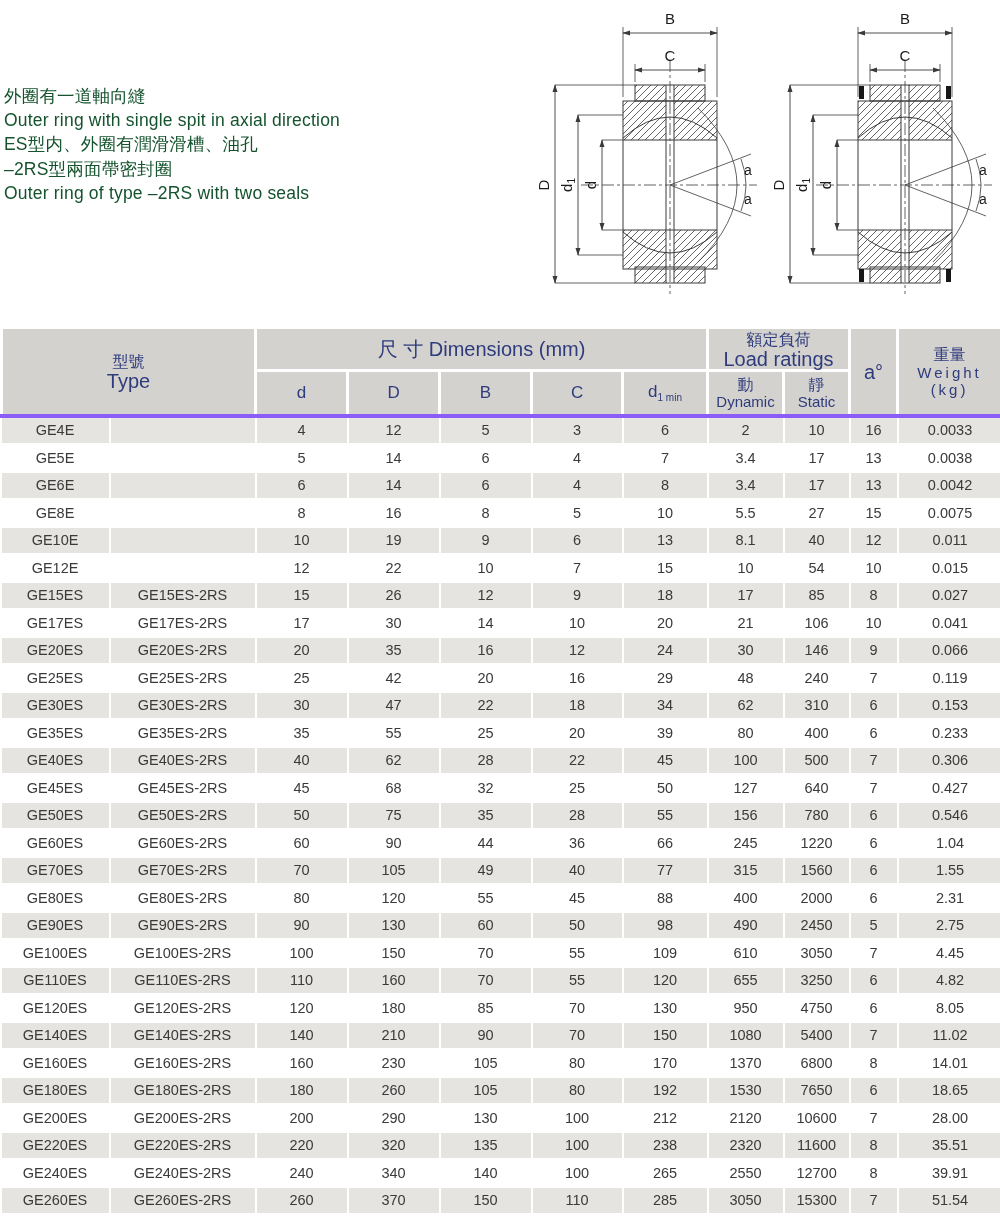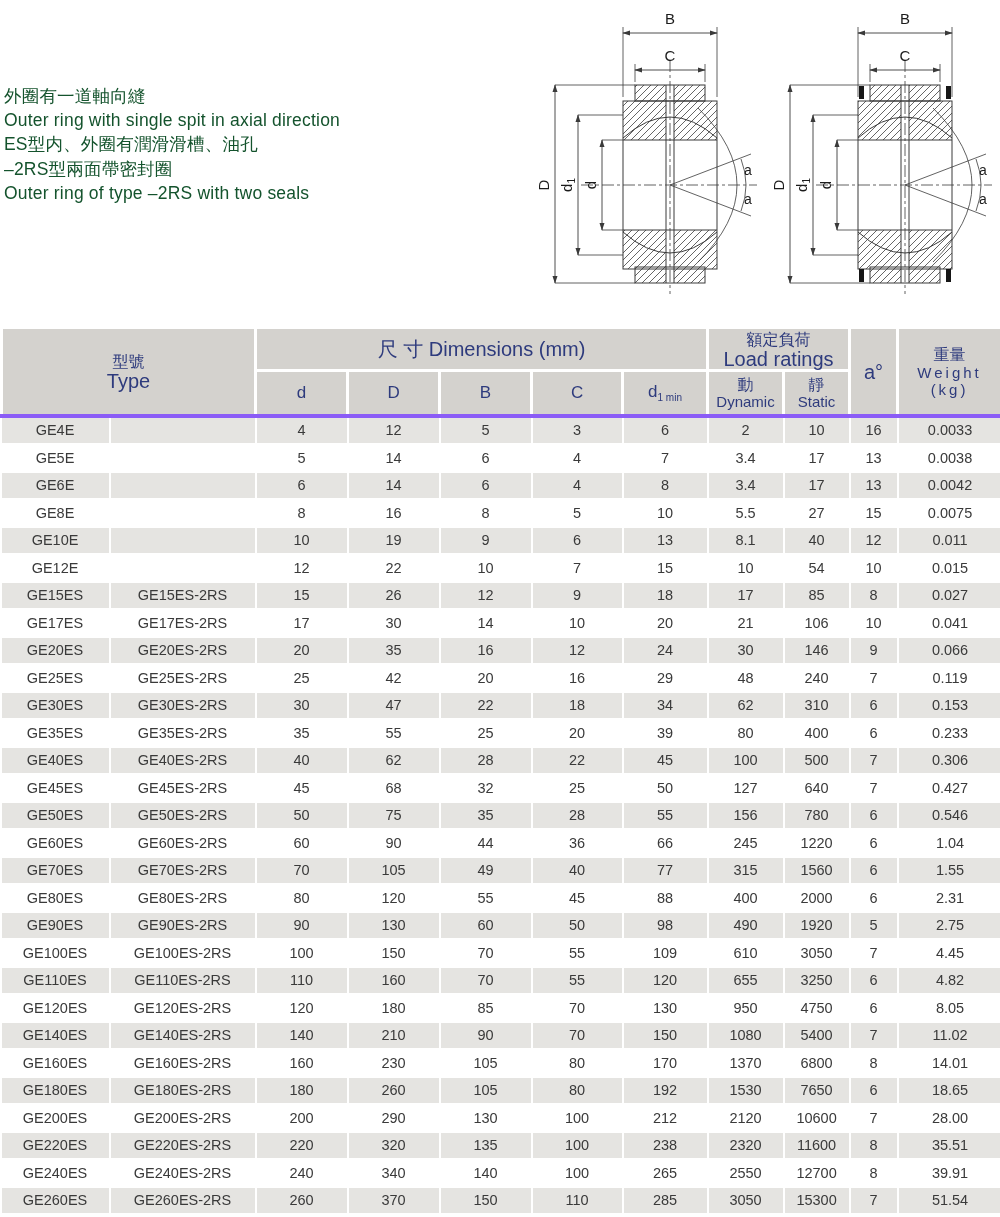--- a/index.html
+++ b/index.html
@@ -436,21 +436,21 @@
         </tr>
         <tr class="odd">
           <td>GE90ES</td>
           <td>GE90ES-2RS</td>
           <td>90</td>
           <td>130</td>
           <td>60</td>
           <td>50</td>
           <td>98</td>
           <td>490</td>
-          <td>1920</td>
+          <td>2450</td>
           <td>5</td>
           <td>2.75</td>
         </tr>
         <tr class="even">
           <td>GE100ES</td>
           <td>GE100ES-2RS</td>
           <td>100</td>
           <td>150</td>
           <td>70</td>
           <td>55</td>

